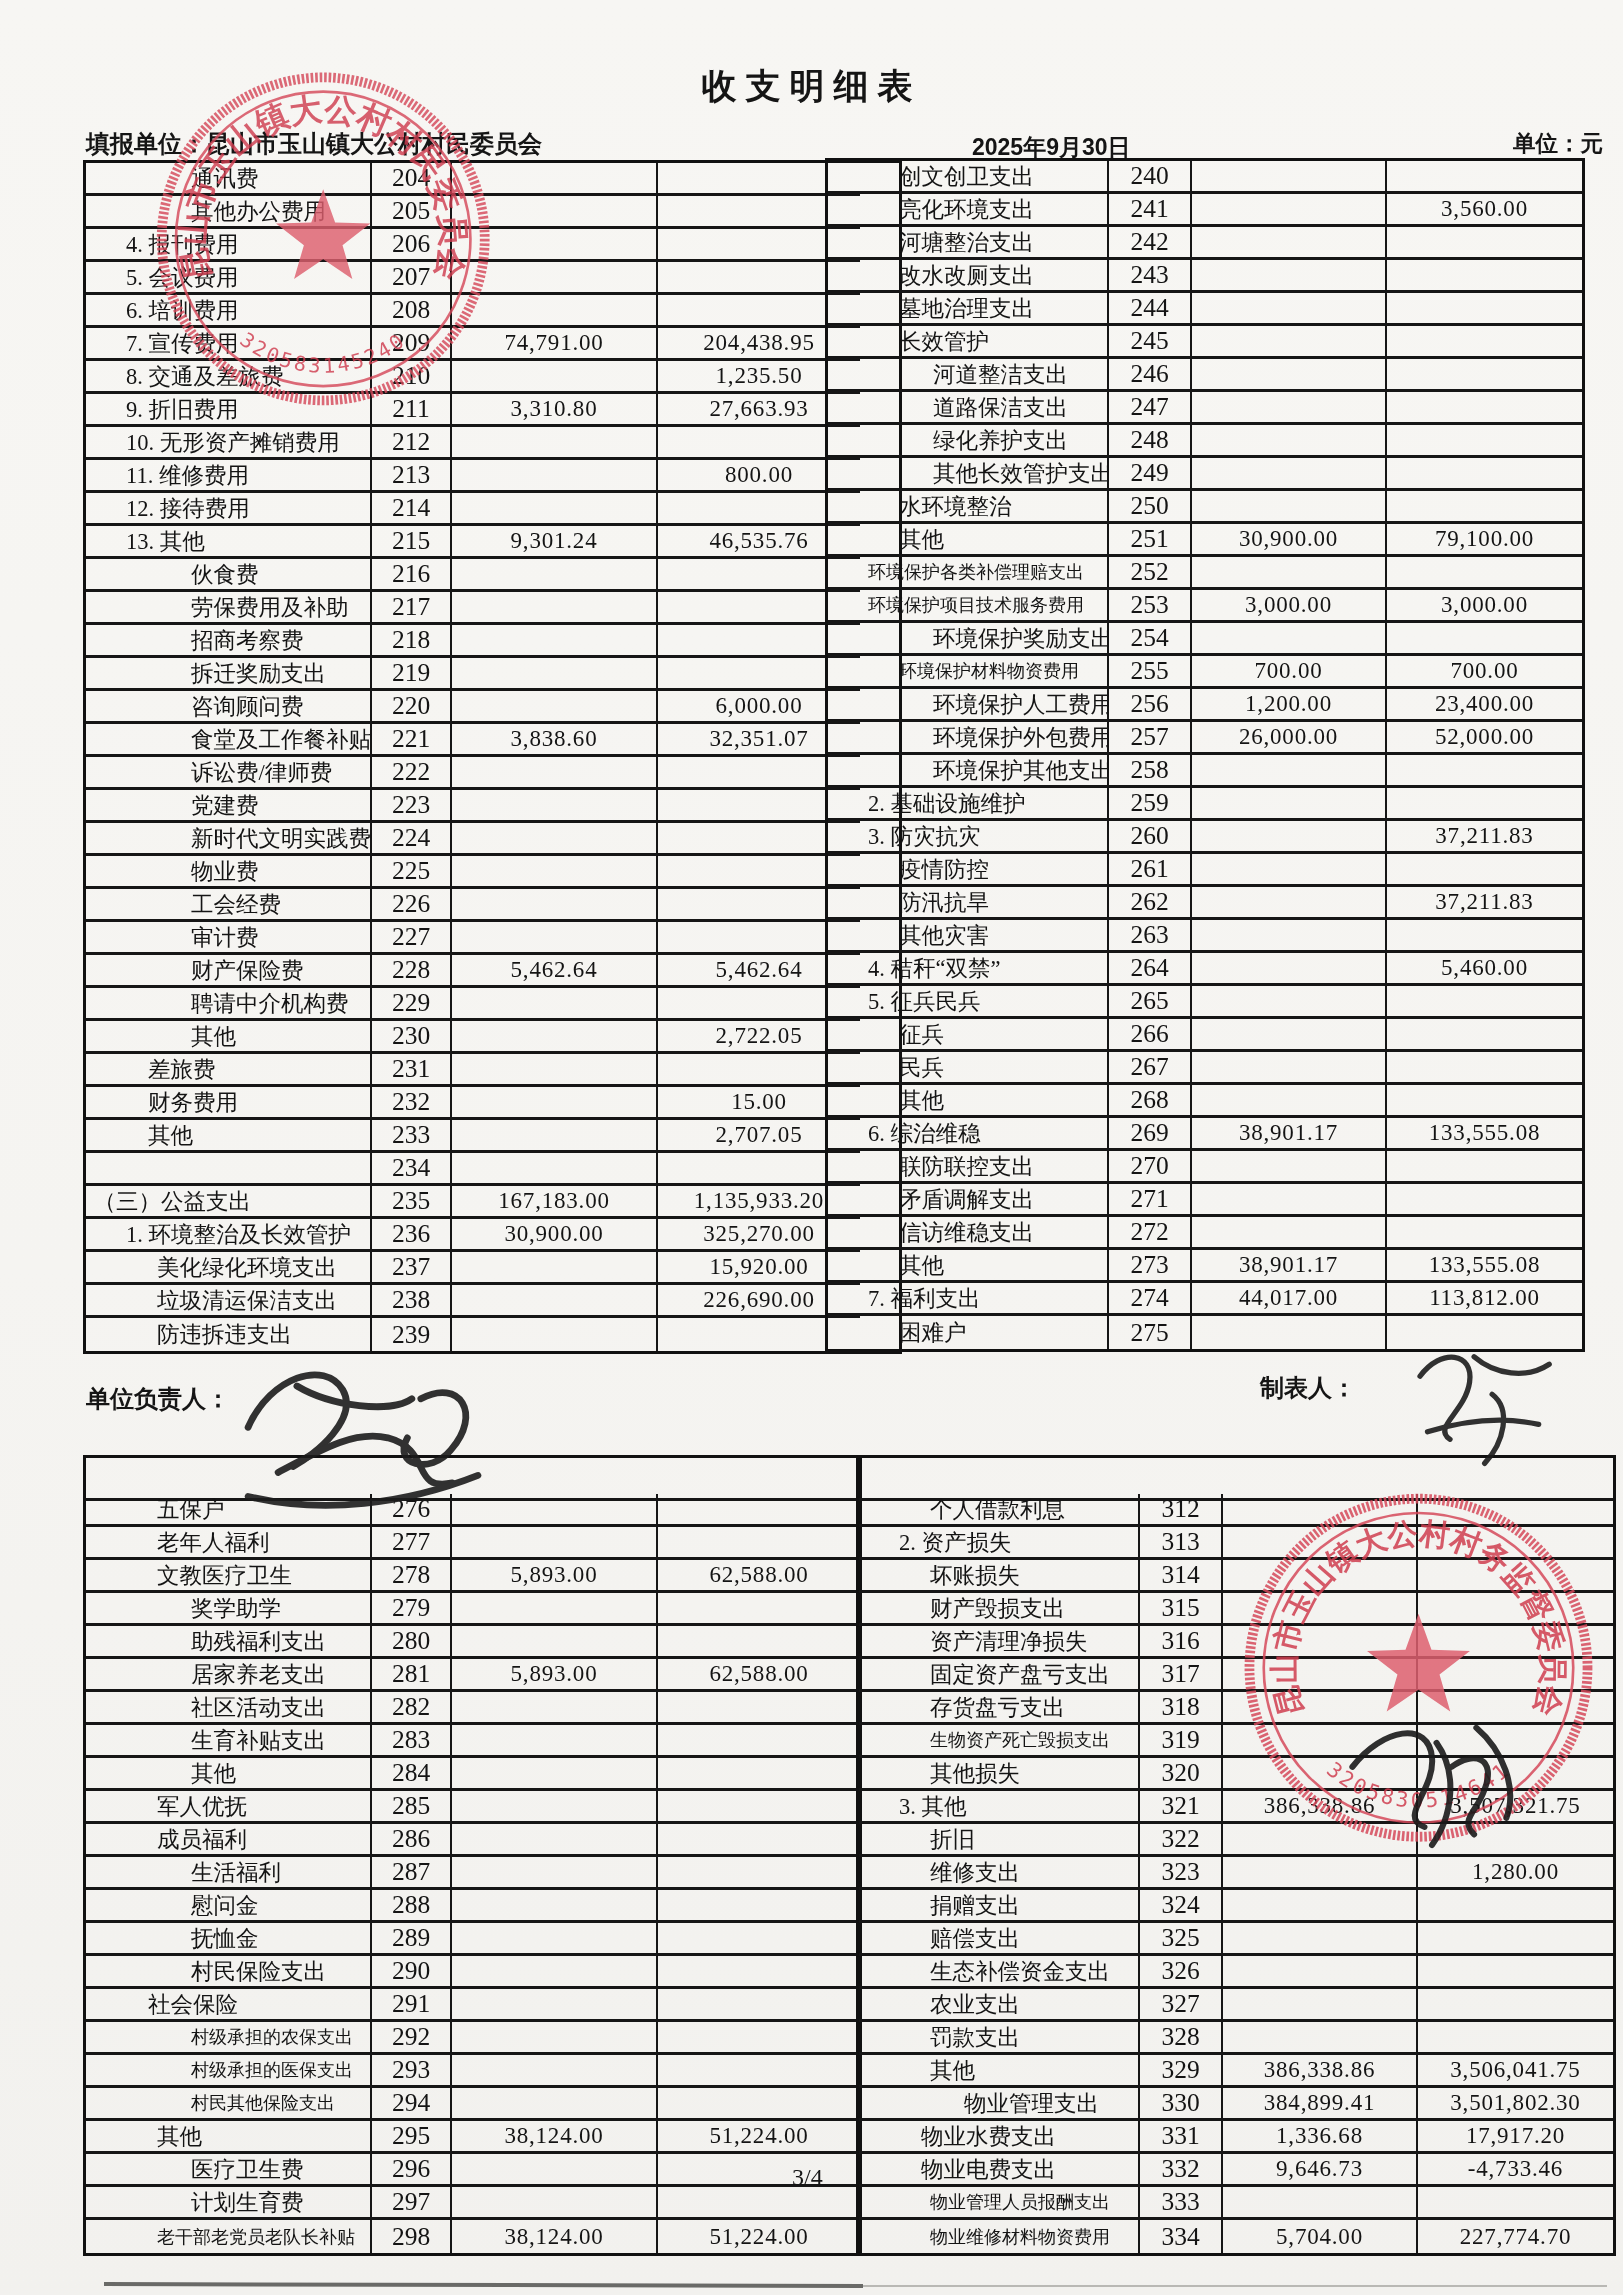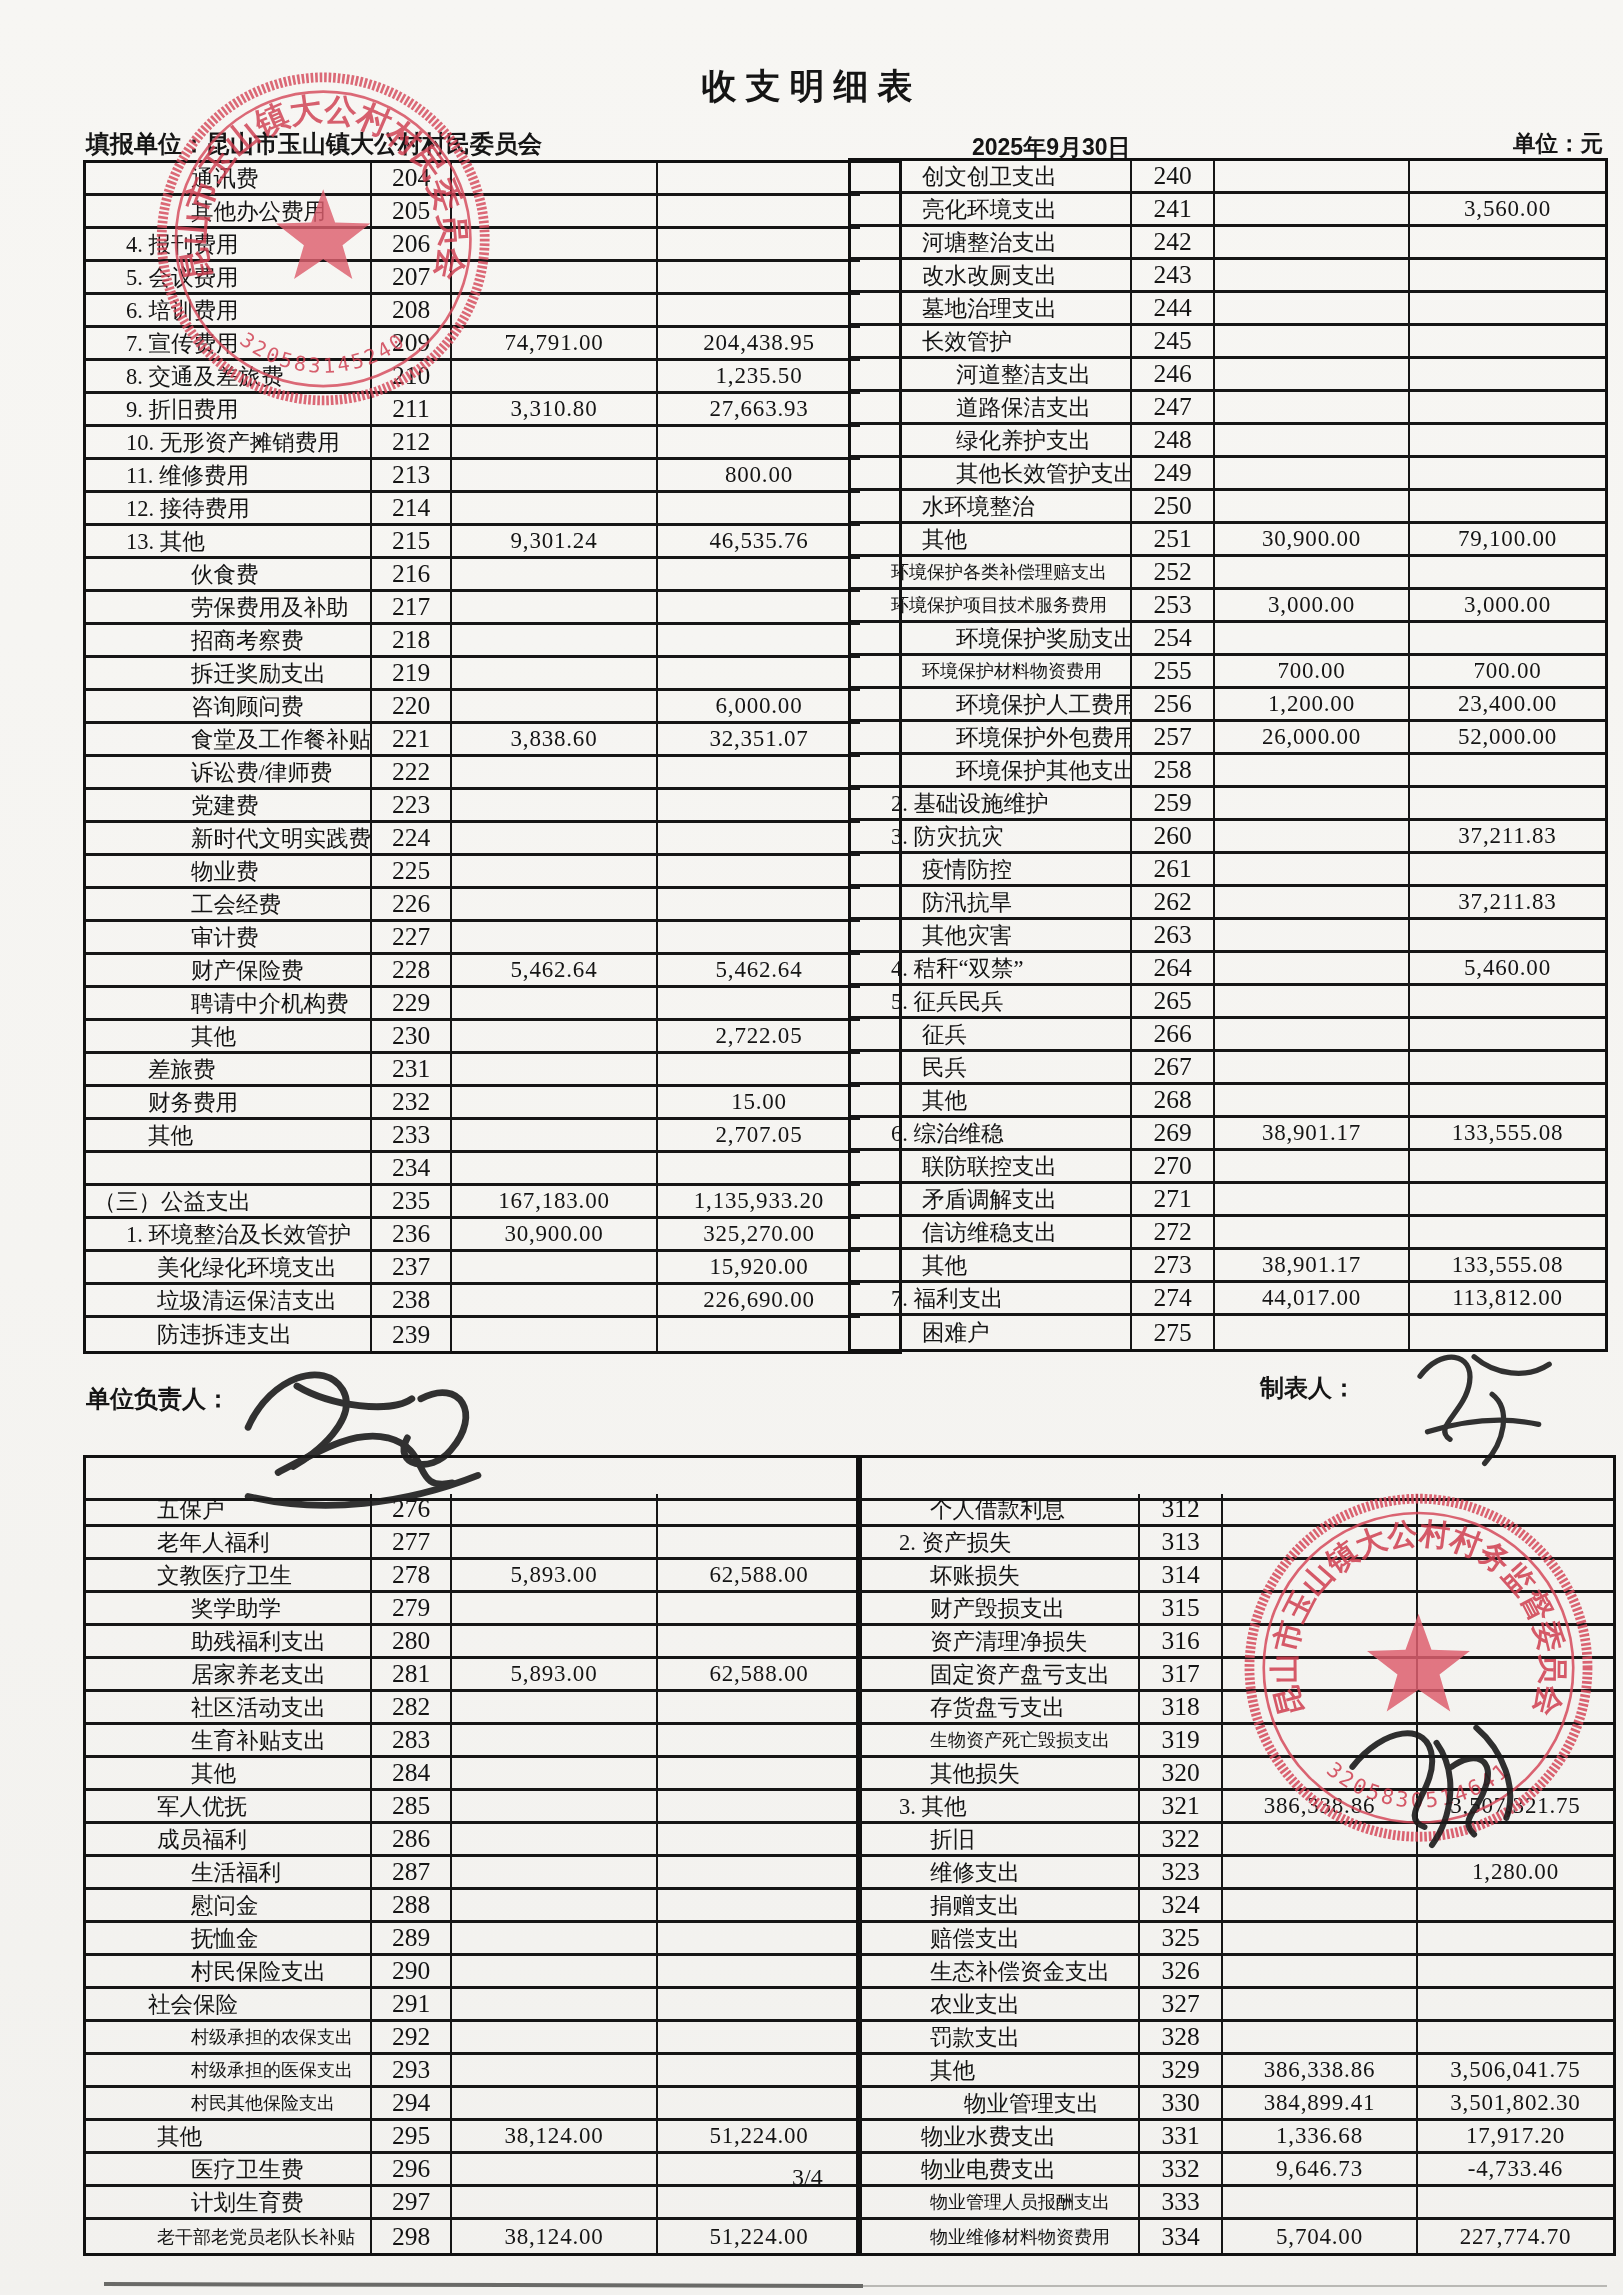--- a/index.html
+++ b/index.html
@@ -14,21 +14,21 @@
   .unit-note{left:1513px;top:128px;font-size:22.5px;}
   .sign-label{font-size:24px;font-weight:700;z-index:4;}
   .principal{left:86px;top:1383px;}
   .preparer{left:1260px;top:1360px;margin-top:12px;}
   .pagenum{left:792px;top:2164px;font-size:24px;font-family:"Liberation Serif",serif;z-index:4;}
   .scan-edge{position:absolute;left:104px;top:2283px;width:759px;height:3.8px;background:#3c3c3a;opacity:.75;transform:rotate(.15deg);}
   .scan-edge2{position:absolute;left:863px;top:2285px;width:744px;height:1.5px;background:#b9b8b4;}
 
   .grid{display:grid;position:absolute;border:3px solid #111;z-index:1;box-sizing:border-box;}
   #t1l{left:83px;top:160px;width:819px;grid-template-columns:286px 80px 206px 202px;grid-auto-rows:33px;}
-  #t1r{left:848px;top:158px;width:760px;grid-template-columns:281px 83px 195px 195px;grid-auto-rows:33px;}
+  #t1r{left:825px;top:158px;width:760px;grid-template-columns:281px 83px 195px 195px;grid-auto-rows:33px;}
   #t2l{left:83px;top:1455px;width:779px;grid-template-columns:286px 80px 206px 202px;grid-template-rows:36px repeat(23,33px);}
   #t2r{left:856px;top:1455px;width:760px;grid-template-columns:281px 83px 195px 195px;grid-template-rows:36px repeat(23,33px);}
 
   .cell{display:flex;align-items:center;border-right:2.3px solid #161616;border-bottom:3px solid #161616;
         font-family:"Liberation Serif","DejaVu Serif",serif;font-size:22.5px;color:#141414;
         overflow:hidden;white-space:nowrap;box-sizing:border-box;}
   .grid > .cell:nth-child(4n){border-right:none;}
   .grid > .cell:nth-last-child(-n+4){border-bottom:none;}
   .hd{justify-content:center;font-family:"Liberation Sans",sans-serif;font-weight:700;font-size:22.5px;letter-spacing:1.5px;padding-left:0!important;margin-top:40px;}
   .c-serial{justify-content:center;font-size:25.5px;}

